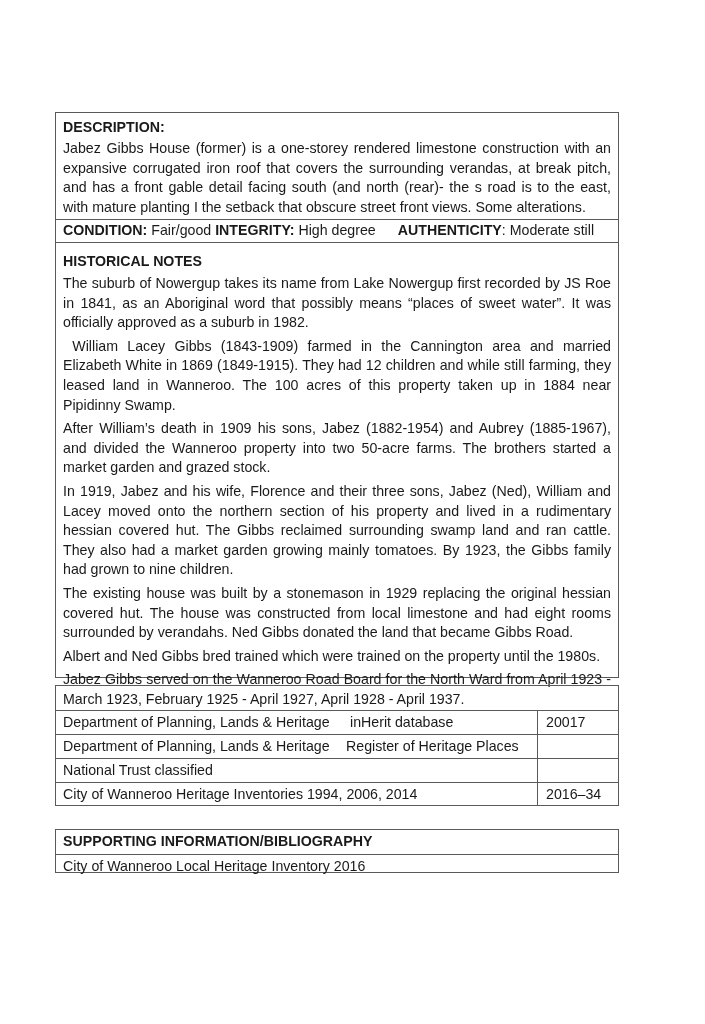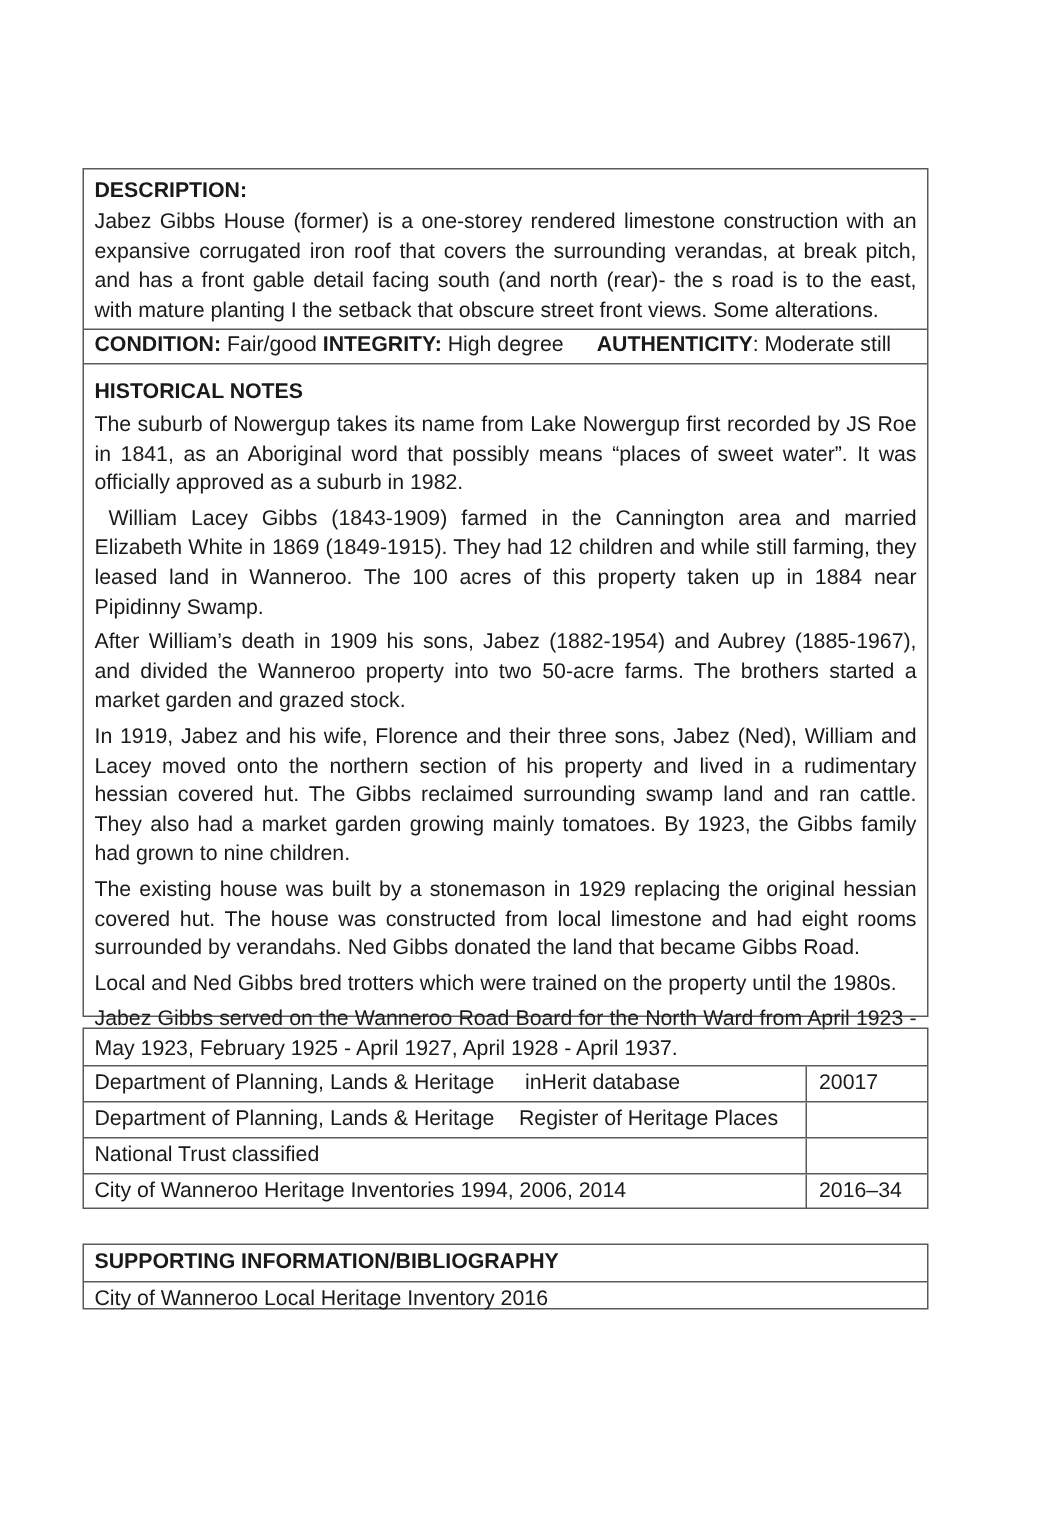--- a/index.html
+++ b/index.html
@@ -100,22 +100,22 @@
   <div class="row" id="cond-row">
     <span class="b">CONDITION:</span><span> Fair/good </span><span class="b">INTEGRITY:</span><span> High degree</span><span style="display:inline-block;width:22px"></span><span class="b">AUTHENTICITY</span><span>: Moderate still</span>
   </div>
   <div class="row" id="hist-row">
     <div class="heading">HISTORICAL NOTES</div>
     <p class="para">The suburb of Nowergup takes its name from Lake Nowergup first recorded by JS Roe in 1841, as an Aboriginal word that possibly means “places of sweet water”. It was officially approved as a suburb in 1982.</p>
     <p class="para">&nbsp;William Lacey Gibbs (1843-1909) farmed in the Cannington area and married Elizabeth White in 1869 (1849-1915).  They had 12 children and while still farming, they leased land in Wanneroo. The 100 acres of this property taken up in 1884 near Pipidinny Swamp.</p>
     <p class="para">After William’s death in 1909 his sons, Jabez (1882-1954) and Aubrey (1885-1967), and divided the Wanneroo property into two 50-acre farms. The brothers started a market garden and grazed stock.</p>
     <p class="para">In 1919, Jabez and his wife, Florence and their three sons, Jabez (Ned), William and Lacey moved onto the northern section of his property and lived in a rudimentary hessian covered hut.  The Gibbs reclaimed surrounding swamp land and ran cattle. They also had a market garden growing mainly tomatoes. By 1923, the Gibbs family had grown to nine children.</p>
     <p class="para">The existing house was built by a stonemason in 1929 replacing the original hessian covered hut. The house was constructed from local limestone and had eight rooms surrounded by verandahs.  Ned Gibbs donated the land that became Gibbs Road.</p>
-    <p class="para">Local and Ned Gibbs bred trotters which were trained on the property until the 1980s.</p>
-    <p class="para">Jabez Gibbs served on the Wanneroo Road Board for the North Ward from April 1923 - May 1923, February 1925 - April 1927, April 1928 - April 1937.</p>
+    <p class="para">Albert and Ned Gibbs bred trained which were trained on the property until the 1980s.</p>
+    <p class="para">Jabez Gibbs served on the Wanneroo Road Board for the North Ward from April 1923 - March 1923, February 1925 - April 1927, April 1928 - April 1937.</p>
   </div>
 </div>
 
 <div class="box" id="listings">
   <div class="lrow">
     <div class="lcell-ref"></div>
   </div>
   <div class="lrow">
     <div class="lcell-main">
       <span>Department of Planning, Lands &amp; Heritage</span>

